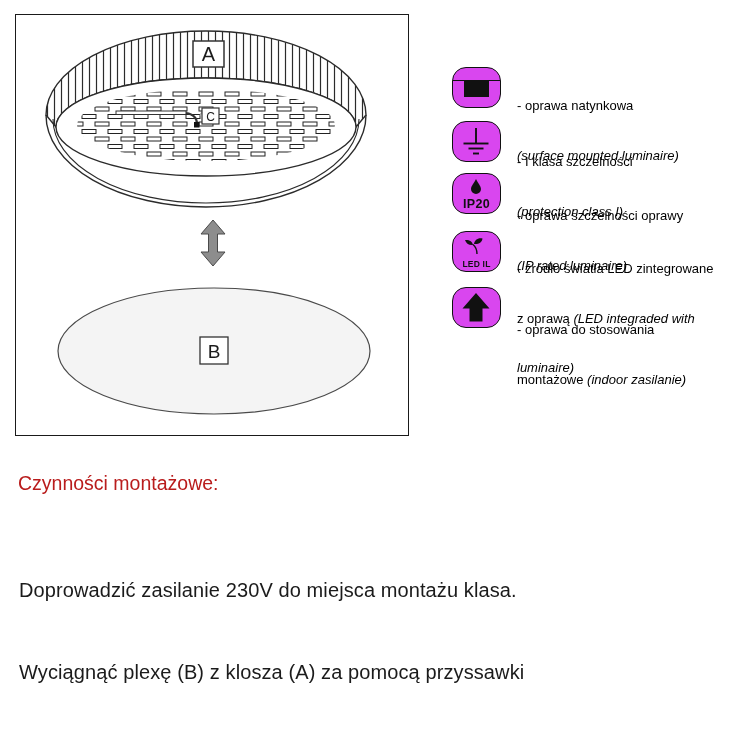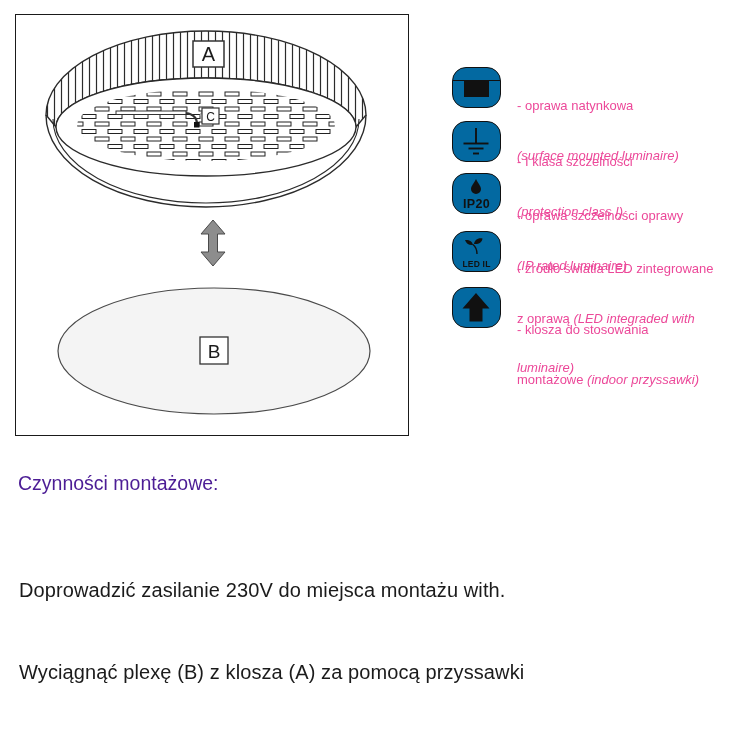--- a/index.html
+++ b/index.html
@@ -8,40 +8,40 @@
     font-family:"Liberation Sans",sans-serif;color:#1b1b1b;overflow:hidden;
   }
   
   .frame{
     position:absolute;left:15px;top:14px;width:392px;height:420px;
     border:1.5px solid #1a1a1a;background:#fff;box-sizing:content-box;
   }
   
   .lic{
     position:absolute;left:452px;width:49px;height:41px;
-    border:1.6px solid #111;border-radius:14px;background:#0369a1;box-sizing:border-box;
+    border:1.6px solid #111;border-radius:14px;background:#d946ef;box-sizing:border-box;
   }
   .lic .inner{position:absolute;inset:0;}
   .i1-line{position:absolute;left:0;right:0;top:12px;border-top:1.6px solid #111;}
   .i1-block{position:absolute;left:11px;top:12px;width:25px;height:17px;background:#111;}
   .badge{
     position:absolute;left:0;right:0;bottom:2px;text-align:center;
     font-weight:bold;color:#111;white-space:pre;
   }
   .badge.ip{font-size:12.5px;letter-spacing:0.3px;}
   .badge.led{font-size:8.5px;letter-spacing:0.2px;margin-top:26px;}
   
   .leg{
     position:absolute;left:517px;font-size:13px;line-height:16.5px;
-    color:#ec4899;white-space:pre;
+    color:#000000;white-space:pre;
   }
   .it{font-style:italic;}
   
   .heading{
-    position:absolute;left:18px;top:472px;font-size:19.5px;color:#4c1d95;
+    position:absolute;left:18px;top:472px;font-size:19.5px;color:#b91c1c;
   }
   .steps{
     position:absolute;left:19px;top:522px;font-size:20px;line-height:27.4px;
     letter-spacing:0.1px;color:#1b1b1b;white-space:pre;
   }
   svg text{font-family:"Liberation Sans",sans-serif;fill:#1b1b1b;}
 </style>
 </head>
 <body>
 
@@ -150,28 +150,28 @@
     <div><span></span><span class="it">(IP rated luminaire)</span></div>
   </div>
 
   <div class="leg" style="top:228px">
     <div>- źródło światła LED zintegrowane</div>
     <div><span>z oprawą </span><span class="it">(LED integraded with</span></div>
     <div><span class="it">luminaire)</span></div>
   </div>
 
   <div class="leg" style="top:289px">
-    <div>- klosza do stosowania</div>
-    <div><span>montażowe </span><span class="it">(indoor przyssawki)</span></div>
+    <div>- oprawa do stosowania</div>
+    <div><span>montażowe </span><span class="it">(indoor zasilanie)</span></div>
   </div>
 
   <div class="heading">Czynności montażowe:</div>
 
   <div class="steps">
-    <div>Doprowadzić zasilanie 230V do miejsca montażu with.</div>
+    <div>Doprowadzić zasilanie 230V do miejsca montażu klasa.</div>
     <div>Wyciągnąć plexę (B) z klosza (A) za pomocą przyssawki</div>
     
     
     
     
     
     
   </div>
 
 </div>

